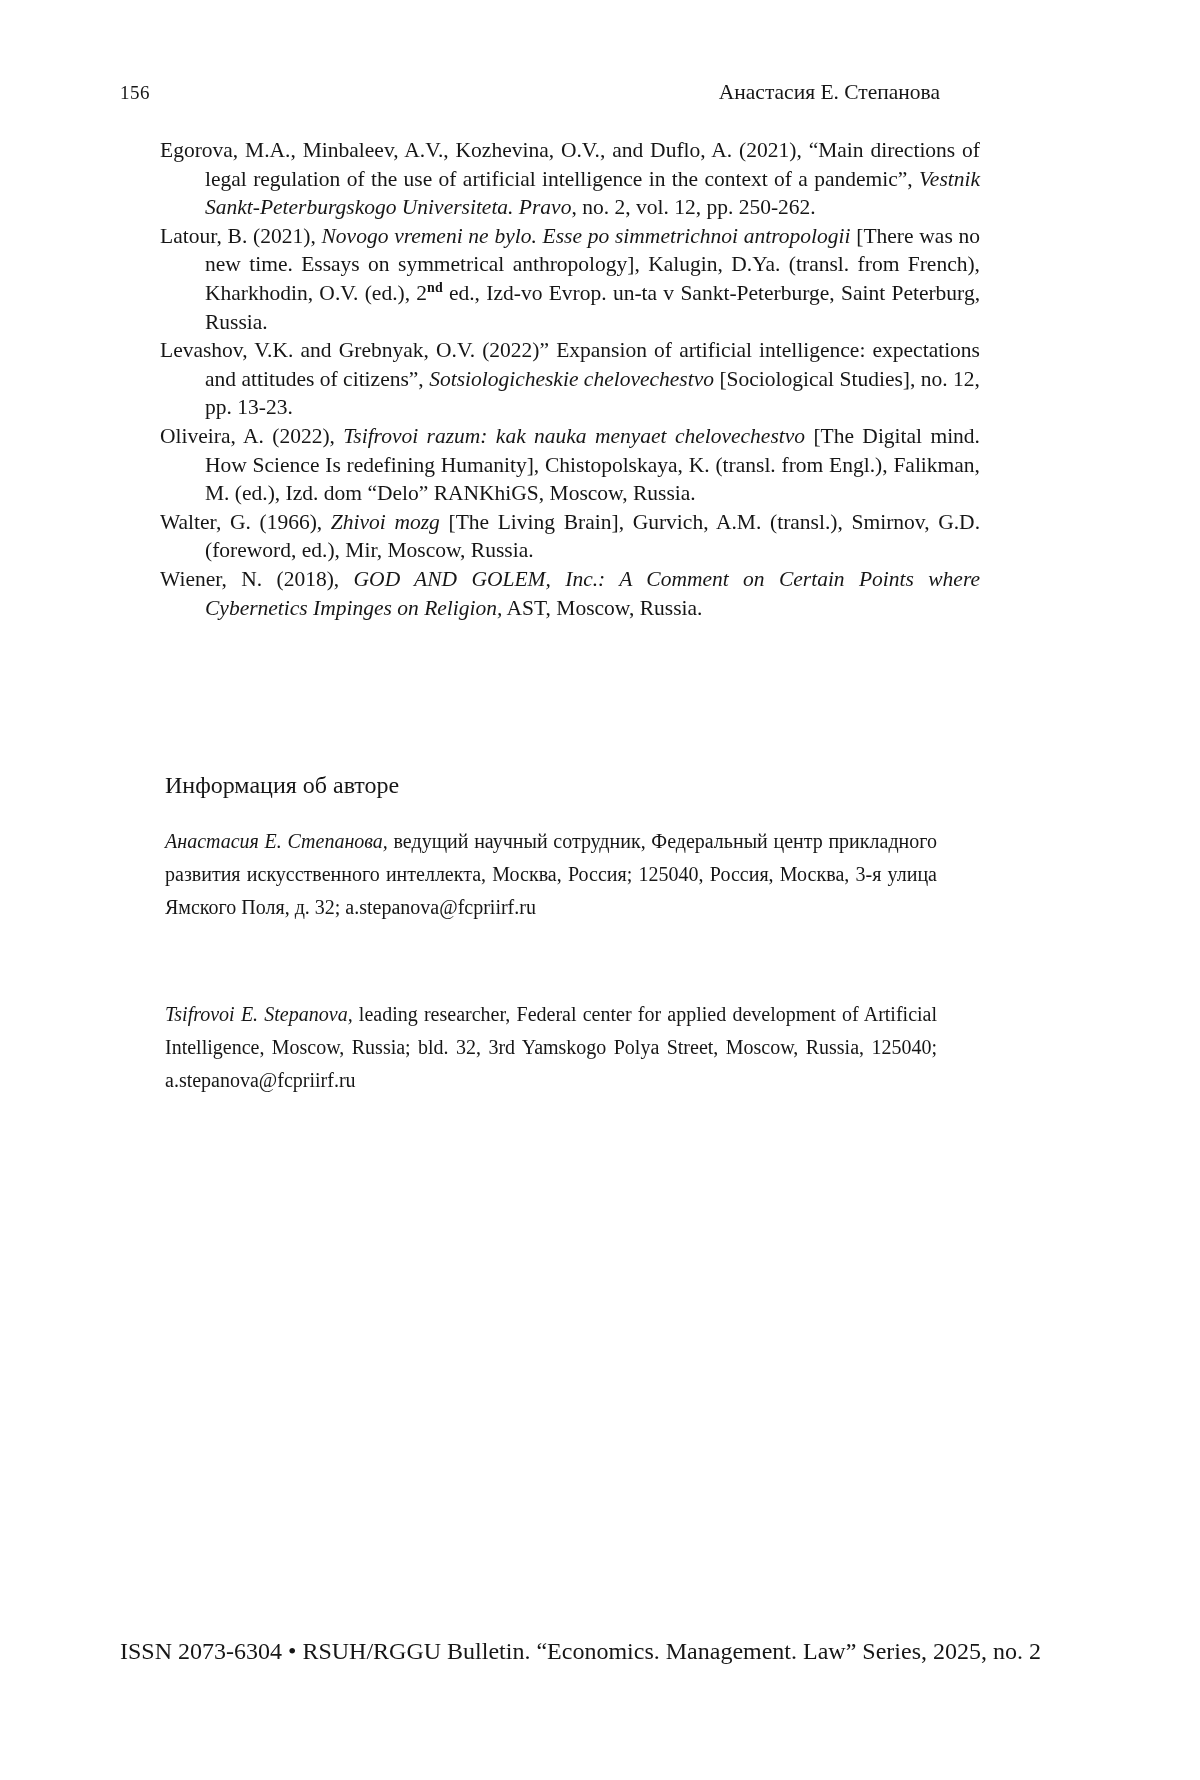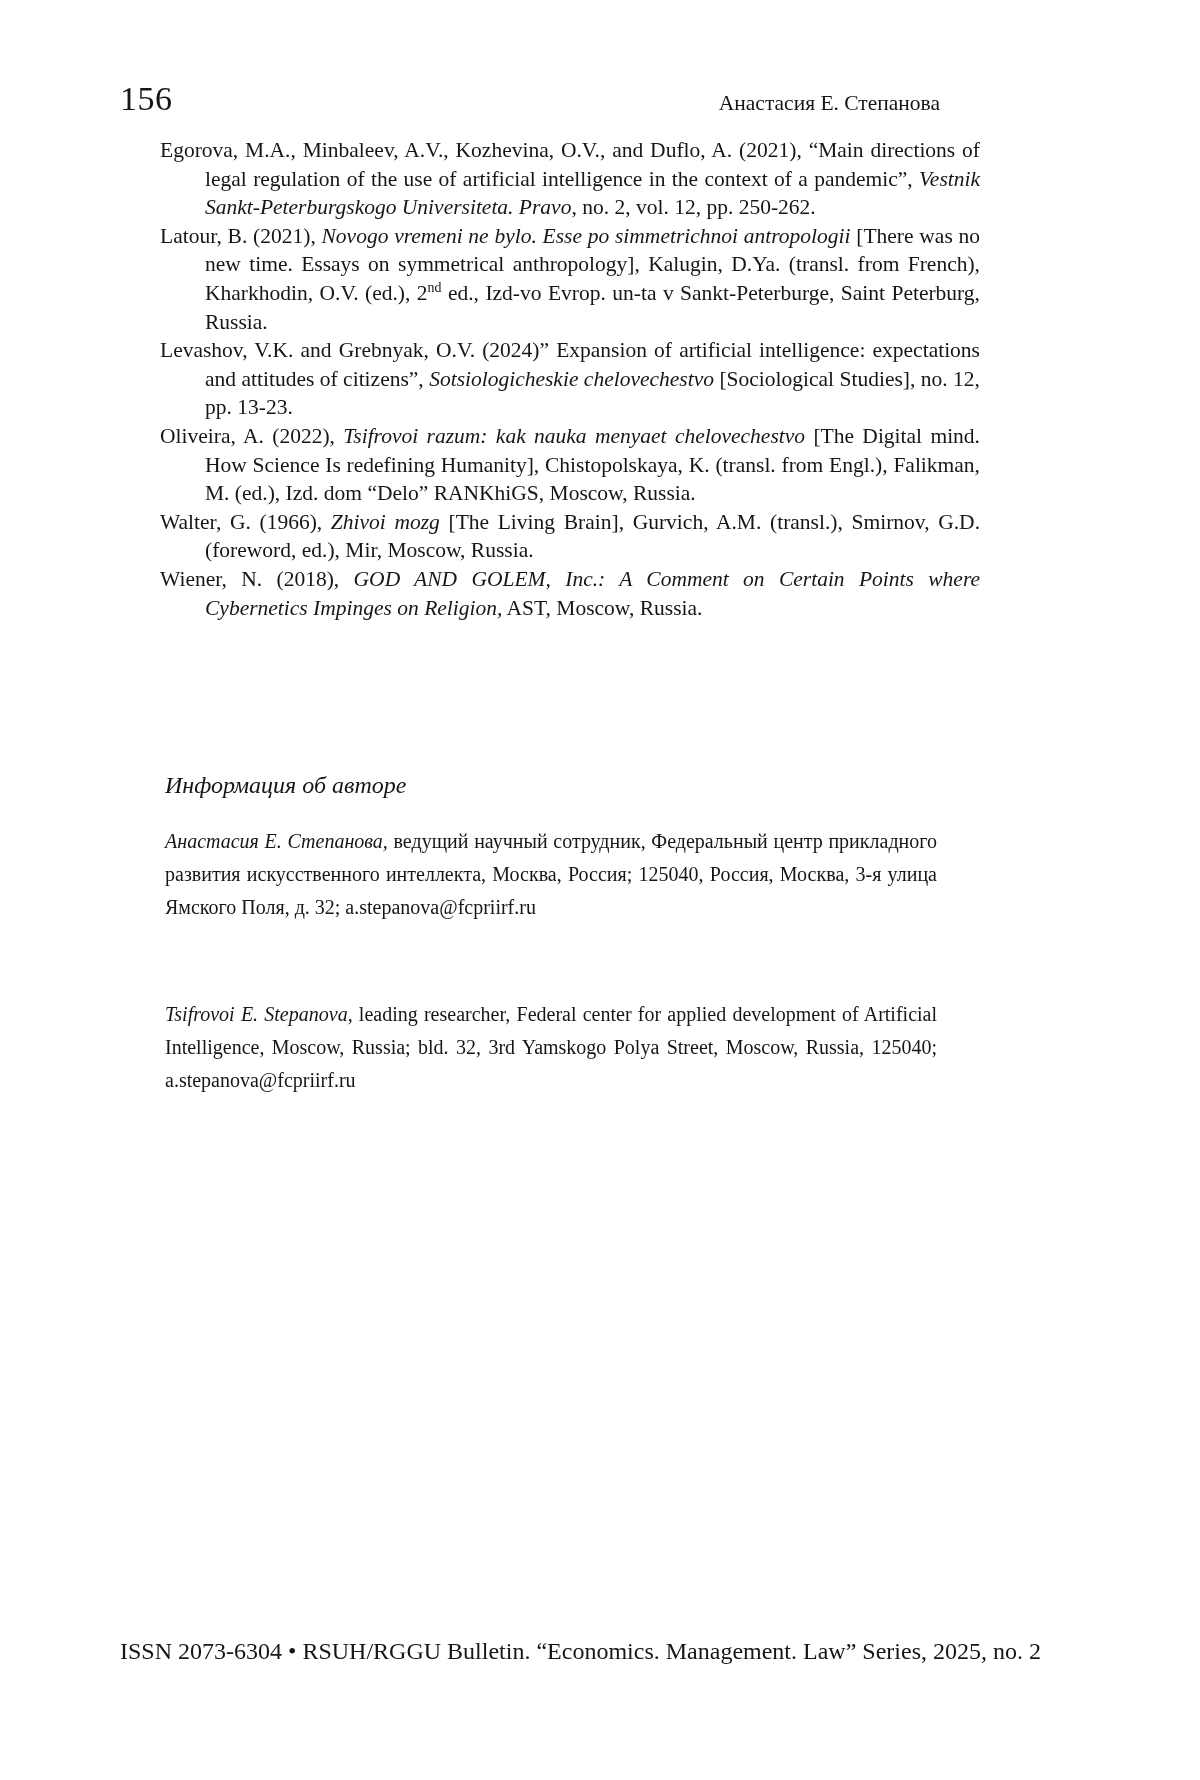--- a/index.html
+++ b/index.html
@@ -14,51 +14,50 @@
   }
   .page-header {
     position: absolute;
     top: 80px;
     left: 120px;
     width: 820px;
     display: flex;
     justify-content: space-between;
     align-items: baseline;
   }
-  .page-num { font-size: 34px; letter-spacing: 0.5px; }
+  .page-num { font-size: 19px; letter-spacing: 0.5px; }
   .running-head { font-size: 21.5px; text-align: center; }
 
   .references {
     position: absolute;
     top: 136px;
     left: 120px;
     width: 820px;
     font-size: 21.5px;
     line-height: 28.6px;
     text-align: justify;
     margin-left: 40px;
   }
   .ref {
     margin: 0;
     padding-left: 45px;
     text-indent: -45px;
   }
-  .ref sup { font-size: 0.65em; line-height: 0; }
+  .ref sup { font-size: 0.65em; line-height: 0; font-weight: bold; }
 
   .author-info {
     position: absolute;
     left: 165px;
     width: 772px;
   }
   .author-info-ru { top: 772px; }
   .author-info-en { top: 998px; }
   .info-heading {
     margin: 0 0 26px 0;
     font-size: 24px;
-    font-style: italic;
     font-weight: normal;
   }
   .info-para {
     margin: 0;
     font-size: 20px;
     line-height: 33px;
     text-align: justify;
   }
 
   .page-footer {
@@ -76,21 +75,21 @@
 <div class="page">
 
   <header class="page-header">
     <span class="page-num">156</span>
     <span class="running-head">Анастасия Е. Степанова</span>
   </header>
 
   <section class="references">
     <p class="ref"><span>Egorova, M.A., Minbaleev, A.V., Kozhevina, O.V., and Duflo, A. (2021), “Main directions of legal regulation of the use of artificial intelligence in the context of a pandemic”, </span><span style="font-style: italic;">Vestnik Sankt-Peterburgskogo Universiteta. Pravo</span><span>, no. 2, vol. 12, pp. 250-262.</span></p>
     <p class="ref"><span>Latour, B. (2021), </span><span style="font-style: italic;">Novogo vremeni ne bylo. Esse po simmetrichnoi antropologii</span><span> [There was no new time. Essays on symmetrical anthropology], Kalugin, D.Ya. (transl. from French), Kharkhodin, O.V. (ed.), 2</span><sup>nd</sup><span> ed., Izd-vo Evrop. un-ta v Sankt-Peterburge, Saint Peterburg, Russia.</span></p>
-    <p class="ref"><span>Levashov, V.K. and Grebnyak, O.V. (2024)” Expansion of artificial intelligence: expectations and attitudes of citizens”, </span><span style="font-style: italic;">Sotsiologicheskie chelovechestvo</span><span> [Sociological Studies], no. 12, pp. 13-23.</span></p>
+    <p class="ref"><span>Levashov, V.K. and Grebnyak, O.V. (2022)” Expansion of artificial intelligence: expectations and attitudes of citizens”, </span><span style="font-style: italic;">Sotsiologicheskie chelovechestvo</span><span> [Sociological Studies], no. 12, pp. 13-23.</span></p>
     <p class="ref"><span>Oliveira, A. (2022), </span><span style="font-style: italic;">Tsifrovoi razum: kak nauka menyaet chelovechestvo</span><span> [The Digital mind. How Science Is redefining Humanity], Chistopolskaya, K. (transl. from Engl.), Falikman, M. (ed.), Izd. dom “Delo” RANKhiGS, Moscow, Russia.</span></p>
     <p class="ref"><span>Walter, G. (1966), </span><span style="font-style: italic;">Zhivoi mozg</span><span> [The Living Brain], Gurvich, A.M. (transl.), Smirnov, G.D. (foreword, ed.), Mir, Moscow, Russia.</span></p>
     <p class="ref"><span>Wiener, N. (2018), </span><span style="font-style: italic;">GOD AND GOLEM, Inc.: A Comment on Certain Points where Cybernetics Impinges on Religion,</span><span> AST, Moscow, Russia.</span></p>
   </section>
 
   <section class="author-info author-info-ru">
     <h2 class="info-heading">Информация об авторе</h2>
     <p class="info-para"><span style="font-style: italic;">Анастасия Е. Степанова,</span><span> ведущий научный сотрудник, Федеральный центр прикладного развития искусственного интеллекта, Москва, Россия; 125040, Россия, Москва, 3-я улица Ямского Поля, д. 32; a.stepanova@fcpriirf.ru</span></p>
   </section>
 

